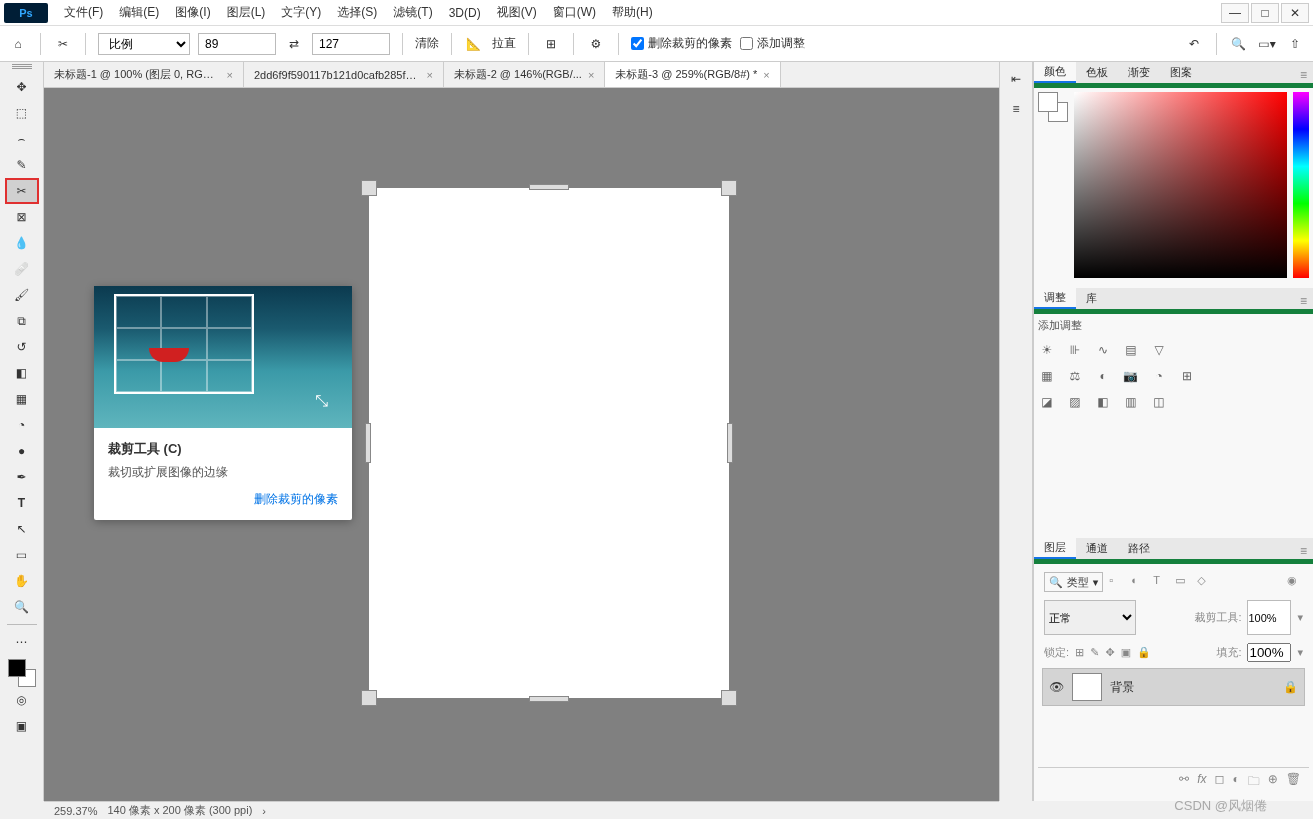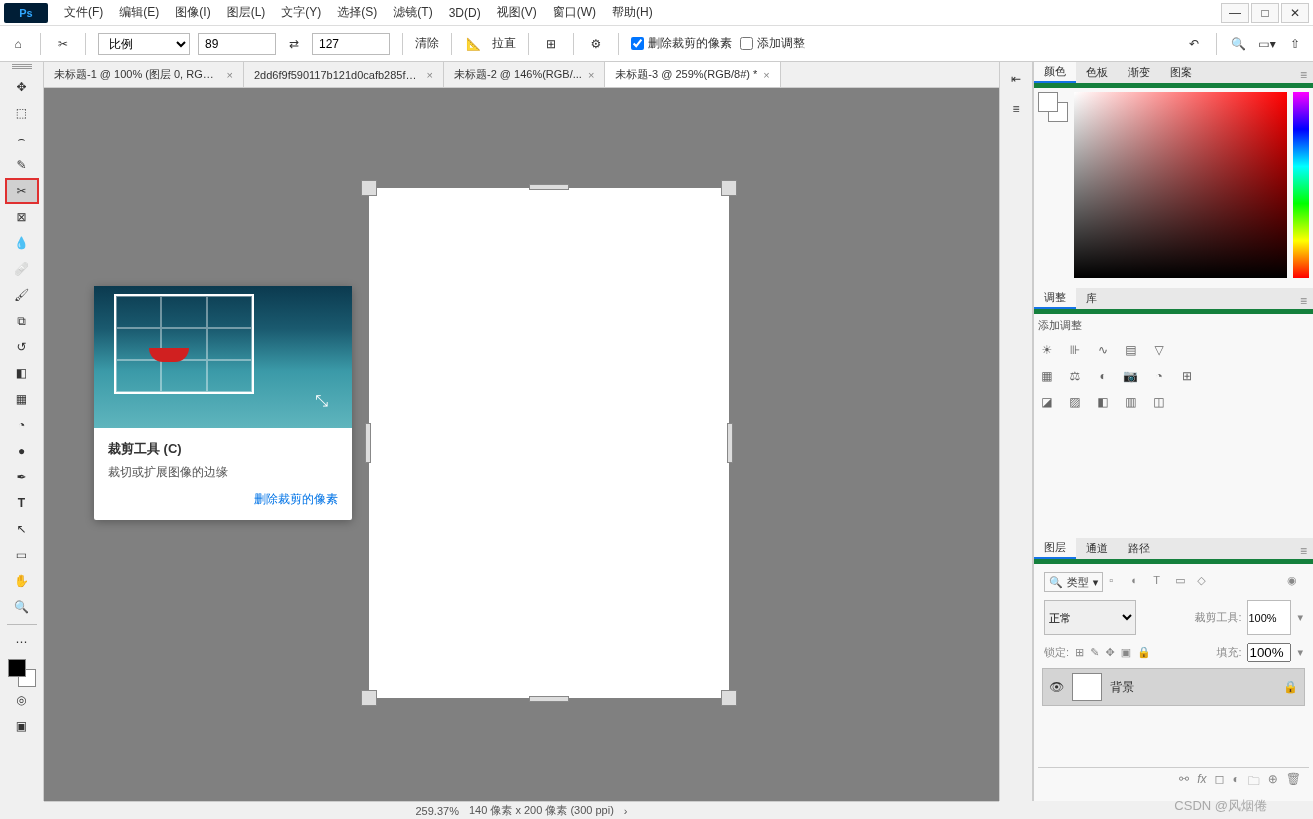--- a/index.html
+++ b/index.html
@@ -96,21 +96,21 @@
 .layers-opts { display: flex; align-items: center; gap: 6px; padding: 4px 6px; font-size: 11px; color: #888; }
 .layers-opts select, .layers-opts input { height: 35px; border: 1px solid #bbb; font-size: 11px; }
 .layers-lock { display: flex; align-items: center; gap: 6px; padding: 4px 6px; font-size: 11px; color: #888; }
 .layer-row { display: flex; align-items: center; height: 38px; background: #d4d4d4; border: 1px solid #bbb; margin: 2px 4px; padding: 0 6px; gap: 8px; }
 .layer-row .thumb { width: 30px; height: 28px; background: #fff; border: 1px solid #888; }
 .layer-row .locki { margin-left: auto; color: #888; }
 .layers-footer { margin-top: auto; display: flex; gap: 8px; padding: 4px 8px; justify-content: flex-end; color: #888; font-size: 12px; border-top: 1px solid #ccc; }
 .layers-footer span { cursor: pointer; }
 
 
-.statusbar { height: 18px; background: #f0f0f0; border-top: 1px solid #ccc; display: flex; align-items: center; padding: 0 10px; gap: 10px; font-size: 11px; color: #555; position: absolute; bottom: 0; left: 44px; right: 314px; justify-content: center; }
+.statusbar { height: 18px; background: #f0f0f0; border-top: 1px solid #ccc; display: flex; align-items: center; padding: 0 10px; gap: 10px; font-size: 11px; color: #555; position: absolute; bottom: 0; left: 44px; right: 314px; }
 
 .watermark { position: absolute; right: 46px; bottom: 4px; font-size: 13px; color: rgba(120,120,120,.6); z-index: 50; }
 
 .flex1 { flex: 1; }
 </style>
 </head>
 <body>
 
 <div class="menubar">
   <div class="ps-icon">Ps</div>

